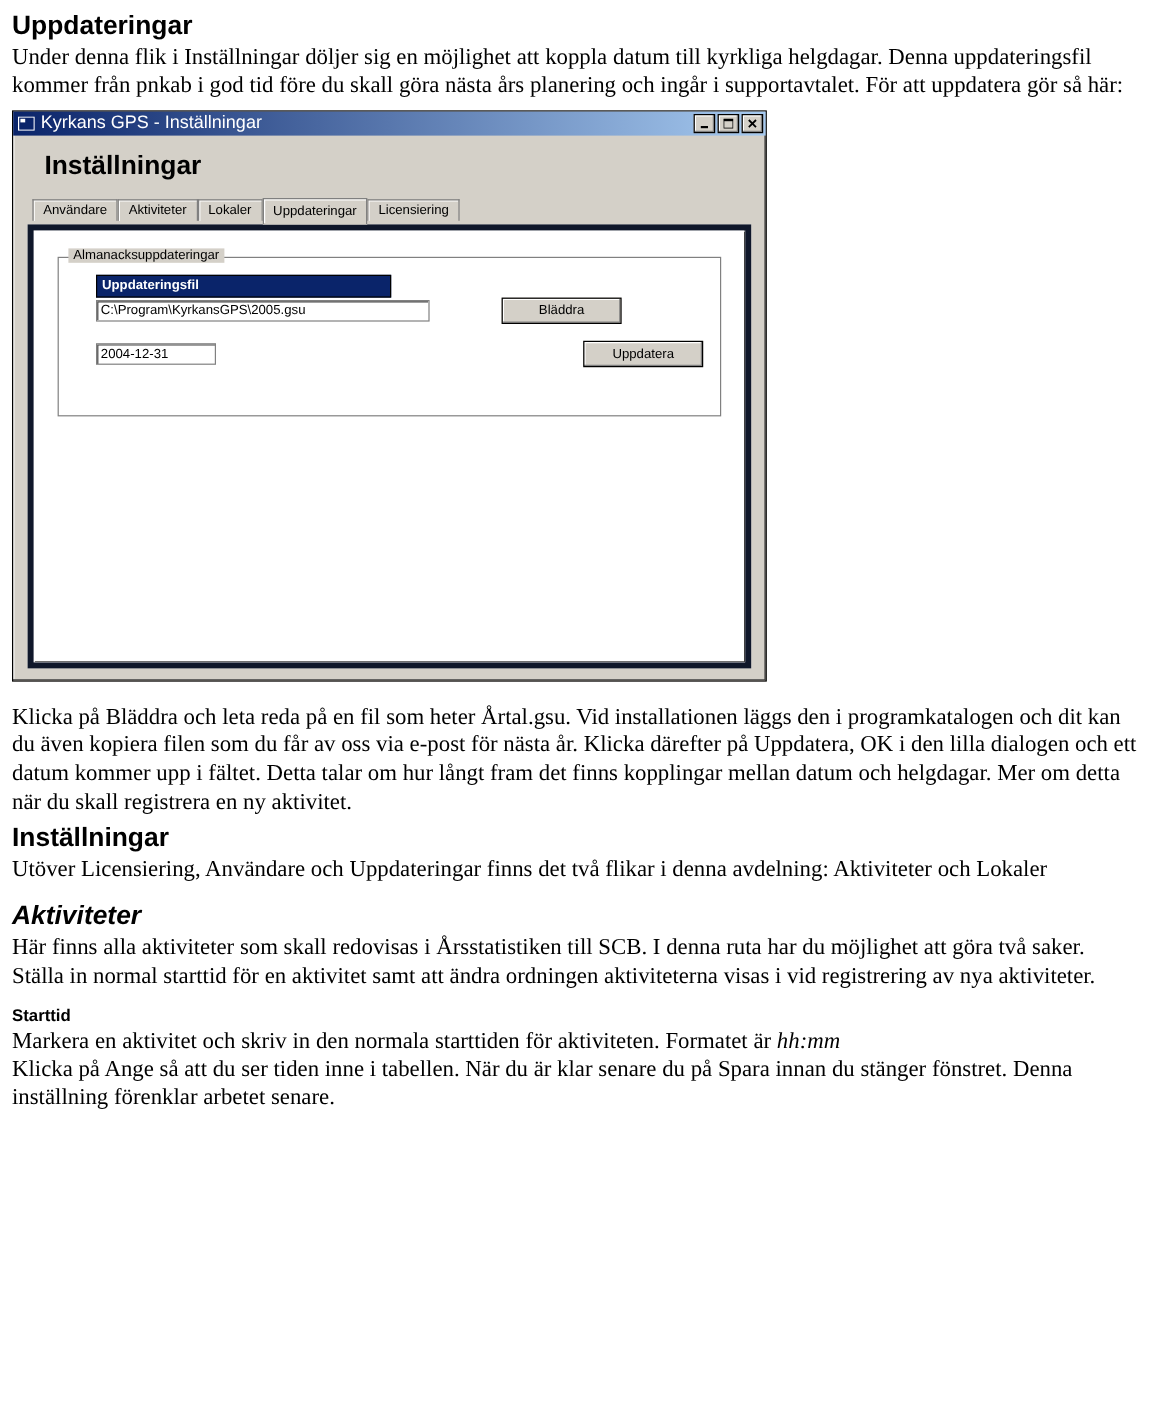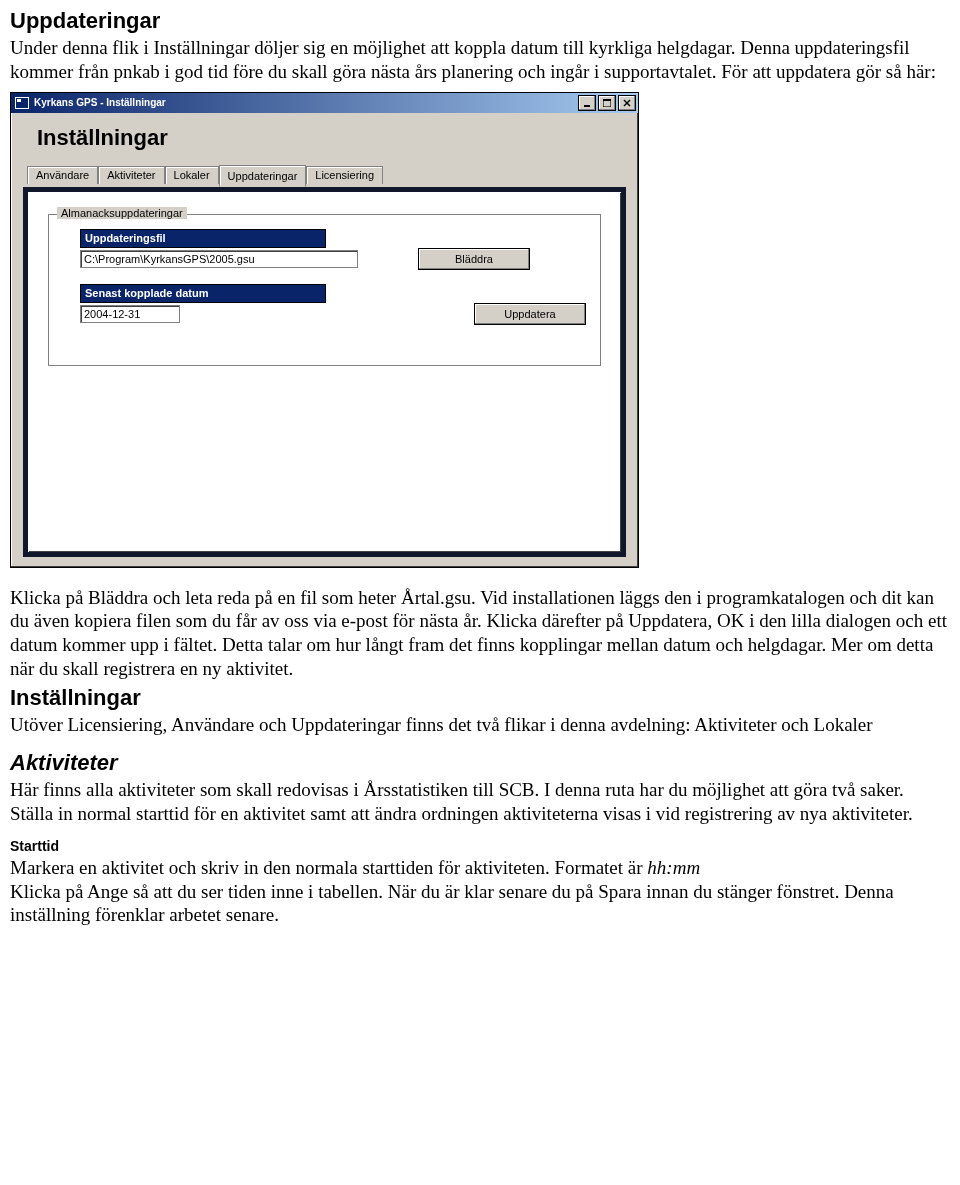--- a/index.html
+++ b/index.html
@@ -60,22 +60,22 @@
     height: 18px;
     padding: 1px 2px 1px 3px;
   }
   .titlebar .appicon {
     width: 16px; height: 14px;
     margin-right: 4px;
     display: flex; align-items: center; justify-content: center;
   }
   .titlebar .title {
     flex: 1;
-    font-weight: bold;
-    font-size: 10px;
+    font-weight: normal;
+    font-size: 15px;
     white-space: nowrap;
   }
   .winbtns { display: flex; gap: 2px; }
   .winbtn {
     width: 16px; height: 14px;
     background: #d4d0c8;
     border: 1px solid #000;
     box-shadow: inset -1px -1px 0 #808080, inset 1px 1px 0 #fff;
     display: flex; align-items: center; justify-content: center;
     font-size: 9px; font-weight: bold;
@@ -172,21 +172,21 @@
     font-family: Tahoma, Arial, sans-serif;
   }
   .textbox.wide { width: 278px; }
   .textbox.narrow { width: 100px; }
   .btn9x {
     background: #d4d0c8;
     border: 1px solid #000;
     box-shadow: inset -1px -1px 0 #808080, inset 1px 1px 0 #fff;
     font-size: 11px;
     padding: 2px 4px;
-    width: 112px;
+    width: 100px;
     height: 22px;
     box-sizing: border-box;
     text-align: center;
     font-family: Tahoma, Arial, sans-serif;
   }
   .btn-row-bottom {
     display: flex;
     justify-content: flex-end;
     margin-top: 18px;
   }
@@ -248,21 +248,20 @@
 
             <div class="field">
               <div class="field-label">Uppdateringsfil</div>
               <div class="field-row">
                 <input class="textbox wide" type="text" value="C:\Program\KyrkansGPS\2005.gsu" style="">
                 <button class="btn9x">Bläddra</button>
               </div>
             </div>
 
             <div class="field">
-              <div class="field-label" style="width:246px">Senast kopplade datum</div>
               <div class="field-row">
                 <input class="textbox narrow" type="text" value="2004-12-31" style="">
                 <div style="flex:1"></div>
                 <button class="btn9x" style="margin-left:0">Uppdatera</button>
               </div>
             </div>
           </div>
 
         </div>
       </div>

